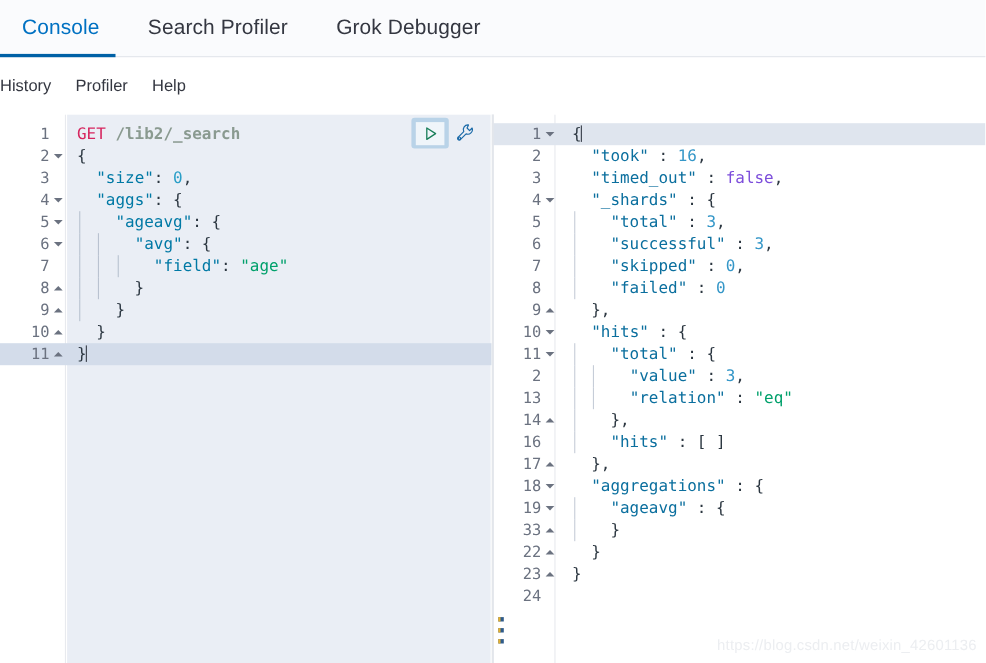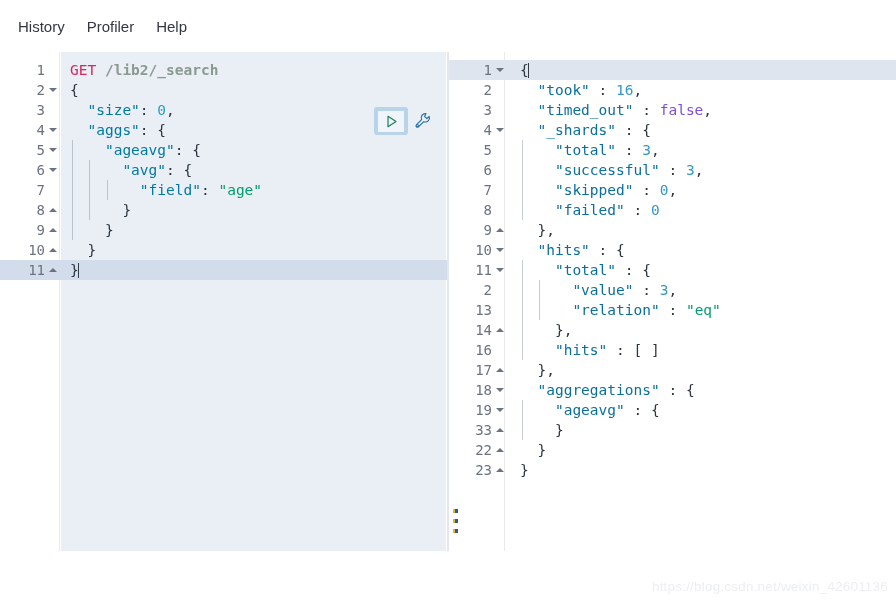--- a/index.html
+++ b/index.html
@@ -60,21 +60,20 @@
     background: #0061a6;
     z-index: 2;
   }
 
   
   .submenu {
     height: 52px;
     background: #ffffff;
     display: flex;
     align-items: center;
-    padding-left: 18px;
   }
   .submenu-item {
     font-size: 15px;
     color: #343741;
     margin-right: 22px;
     cursor: pointer;
     white-space: nowrap;
   }
 
   
@@ -283,20 +282,32 @@
     user-select: none;
     z-index: 9;
     white-space: nowrap;
   }
 </style>
 </head>
 <body>
 
 <div id="app">
 
+  <div class="tabbar" id="tabbar">
+      <div class="tab active">
+        <span>Console</span>
+        <span class="tab-underline"></span>
+      </div>
+      <div class="tab">
+        <span>Search Profiler</span>
+      </div>
+      <div class="tab">
+        <span>Grok Debugger</span>
+      </div>
+    </div>
 
   <div class="submenu" id="submenu">
       <div class="submenu-item">History</div>
       <div class="submenu-item">Profiler</div>
       <div class="submenu-item">Help</div>
     </div>
 
   <div class="split">
 
     <div class="pane pane-left">
@@ -335,20 +346,21 @@
           <div class="line"><div class="ln">2</div><div class="fold"></div><div class="code"><span class="ig" style="left: 14px;"></span><span class="ig" style="left: 31.44px;"></span><span class="k-punct">      </span><span class="k-rkey">"value"</span><span class="k-punct"> : </span><span class="k-rnum">3</span><span class="k-punct">,</span></div></div>
           <div class="line"><div class="ln">13</div><div class="fold"></div><div class="code"><span class="ig" style="left: 14px;"></span><span class="ig" style="left: 31.44px;"></span><span class="k-punct">      </span><span class="k-rkey">"relation"</span><span class="k-punct"> : </span><span class="k-str">"eq"</span></div></div>
           <div class="line"><div class="ln">14</div><div class="fold up"></div><div class="code"><span class="ig" style="left: 14px;"></span><span class="k-punct">    },</span></div></div>
           <div class="line"><div class="ln">16</div><div class="fold"></div><div class="code"><span class="ig" style="left: 14px;"></span><span class="k-punct">    </span><span class="k-rkey">"hits"</span><span class="k-punct"> : [ ]</span></div></div>
           <div class="line"><div class="ln">17</div><div class="fold up"></div><div class="code"><span class="k-punct">  },</span></div></div>
           <div class="line"><div class="ln">18</div><div class="fold down"></div><div class="code"><span class="k-punct">  </span><span class="k-rkey">"aggregations"</span><span class="k-punct"> : {</span></div></div>
           <div class="line"><div class="ln">19</div><div class="fold down"></div><div class="code"><span class="ig" style="left: 14px;"></span><span class="k-punct">    </span><span class="k-rkey">"ageavg"</span><span class="k-punct"> : {</span></div></div>
           <div class="line"><div class="ln">33</div><div class="fold up"></div><div class="code"><span class="ig" style="left: 14px;"></span><span class="k-punct">    }</span></div></div>
           <div class="line"><div class="ln">22</div><div class="fold up"></div><div class="code"><span class="k-punct">  }</span></div></div>
           <div class="line"><div class="ln">23</div><div class="fold up"></div><div class="code"><span class="k-punct">}</span></div></div>
+          <div class="line"><div class="ln">24</div><div class="fold"></div><div class="code"></div></div>
         </div>
     </div>
 
     <div class="pane-divider"></div>
 
     <div class="drag-handle">
       <div class="drag-dot"></div>
       <div class="drag-dot"></div>
       <div class="drag-dot"></div>
     </div>

